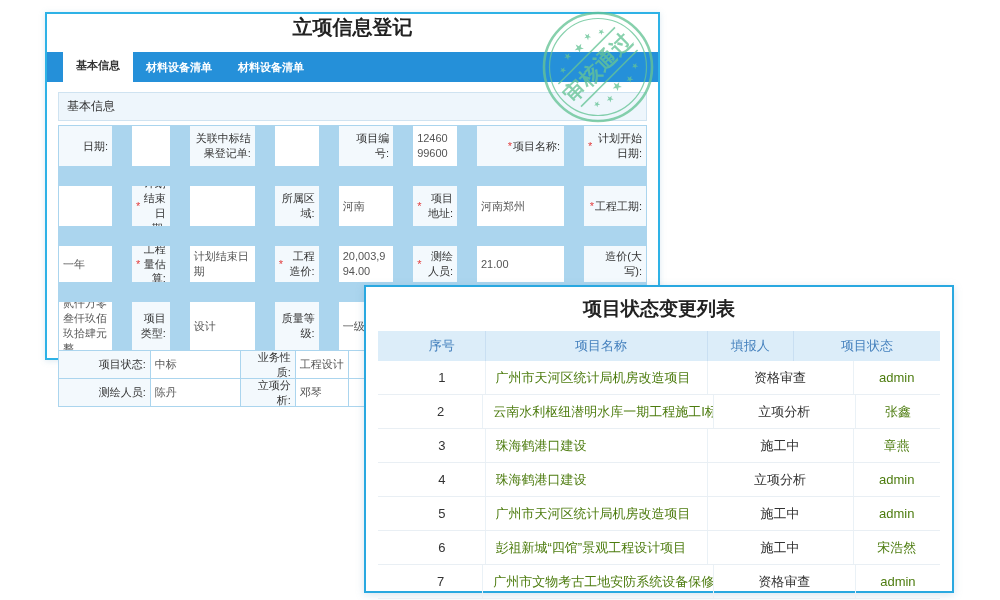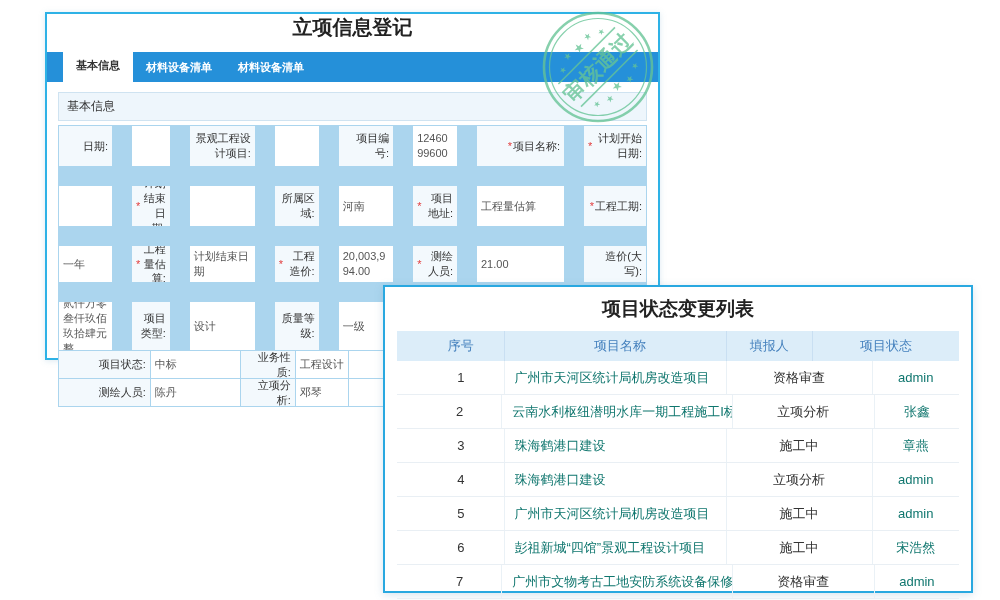--- a/index.html
+++ b/index.html
@@ -21,37 +21,37 @@
   .formgrid{margin:0 11px;display:grid;gap:1px;background:#abd5ee;border:1px solid #abd5ee;}
   .fg-top{margin-top:4px;grid-template-columns:70fr 50fr 86fr 58fr 72fr 58fr 115fr 82fr;grid-template-rows:40px 40px 36px 48px;border-bottom:none;gap:20px;}
   .fg-bottom{grid-template-columns:92fr 90fr 55fr 53fr 301fr;grid-template-rows:27px 27px;}
   .fcell{background:#fff;font-size:11px;color:#555;display:flex;align-items:center;padding:2px 4px;word-break:break-all;line-height:1.35;overflow:hidden;}
   .flabel{background:#f3f9fd;color:#333;justify-content:flex-end;text-align:right;}
   .req{color:#e23c3c;margin-right:1px;}
   
   .stamp{position:absolute;left:535px;top:4px;z-index:20;opacity:.78;pointer-events:none;}
   
   .panel2{
-    position:absolute;left:383px;top:285px;width:586px;height:304px;
+    position:absolute;left:364px;top:285px;width:586px;height:304px;
     background:#fff;border:2px solid #29a8e0;z-index:10;
     box-shadow:0 2px 8px rgba(100,150,190,.25);
   }
   .p2-title{text-align:center;font-size:19px;font-weight:bold;color:#222;margin-top:9px;}
   .s-table{margin:9px 12px 0;}
   .s-hrow{display:flex;background:#dcedf9;height:30px;align-items:center;}
   .s-hcell{color:#4480bd;font-size:13px;text-align:center;border-right:1px solid #c9dff2;box-sizing:border-box;height:100%;display:flex;align-items:center;justify-content:center;}
   .s-hcell:last-child{border-right:none;}
   .s-row{display:flex;height:33px;align-items:center;border-bottom:1px solid #e9eff4;}
   .s-cell{box-sizing:border-box;height:100%;display:flex;align-items:center;border-right:1px solid #eaf1f6;font-size:13px;color:#333;}
   .s-cell:last-child{border-right:none;}
   .c-no{width:16%;justify-content:center;margin-left:21px;}
   .c-name{width:41%;padding-left:10px;}
   .c-status{width:27%;justify-content:center;}
   .c-reporter{width:16%;justify-content:center;}
-  .link{color:#0f766e;text-decoration:none;cursor:pointer;white-space:nowrap;overflow:hidden;}
+  .link{color:#4d7c0f;text-decoration:none;cursor:pointer;white-space:nowrap;overflow:hidden;}
 </style>
 </head>
 <body>
 
 <div class="panel1">
   <div class="p1-title">立项信息登记</div>
 
   <div class="tabbar">
     <div class="tab active">基本信息</div>
     <div class="tab">材料设备清单</div>
@@ -62,21 +62,21 @@
 
   <div class="formgrid fg-top">
 
     <div class="fcell flabel">
         <span class="req"></span>
         <span>日期:</span>
       </div>
     <div class="fcell"></div>
     <div class="fcell flabel">
         <span class="req"></span>
-        <span>景观工程设计项目:</span>
+        <span>关联中标结果登记单:</span>
       </div>
     <div class="fcell"></div>
     <div class="fcell flabel">
         <span class="req"></span>
         <span>项目编号:</span>
       </div>
     <div class="fcell">1246099600</div>
     <div class="fcell flabel">
         <span class="req">*</span>
         <span>项目名称:</span>
@@ -94,21 +94,21 @@
     <div class="fcell"></div>
     <div class="fcell flabel">
         <span class="req"></span>
         <span>所属区域:</span>
       </div>
     <div class="fcell">河南</div>
     <div class="fcell flabel">
         <span class="req">*</span>
         <span>项目地址:</span>
       </div>
-    <div class="fcell">工程量估算</div>
+    <div class="fcell">河南郑州</div>
 
     <div class="fcell flabel">
         <span class="req">*</span>
         <span>工程工期:</span>
       </div>
     <div class="fcell">一年</div>
     <div class="fcell flabel">
         <span class="req">*</span>
         <span>工程量估算:</span>
       </div>

